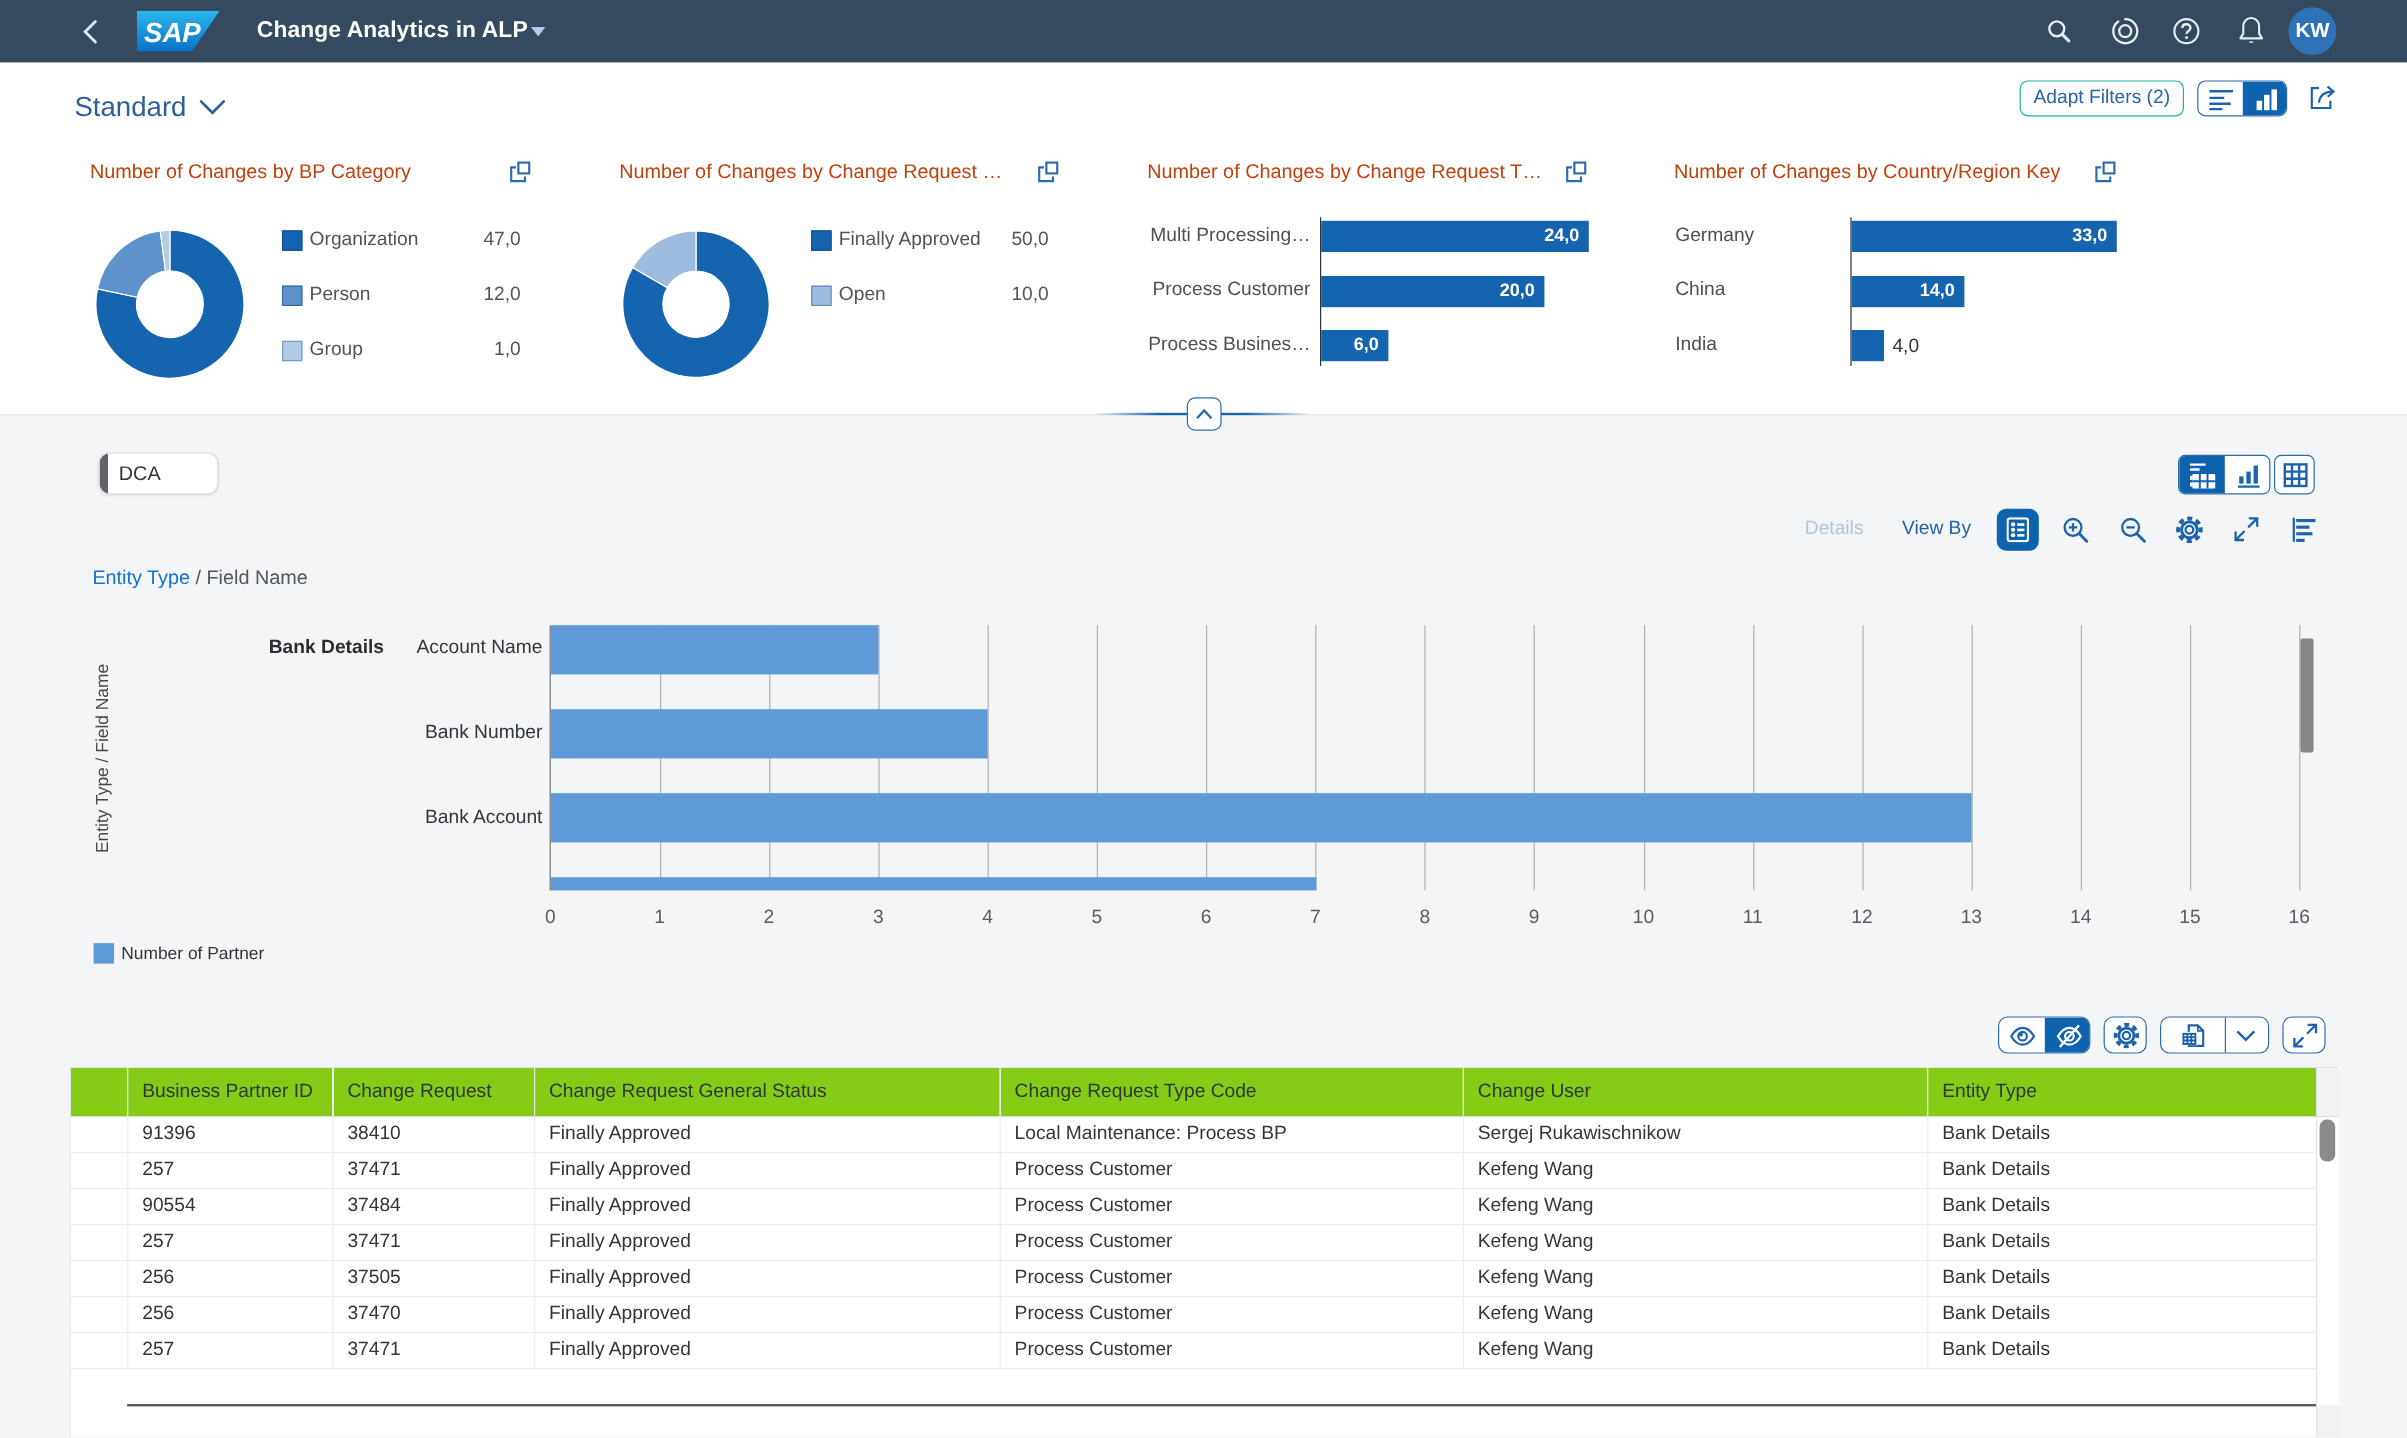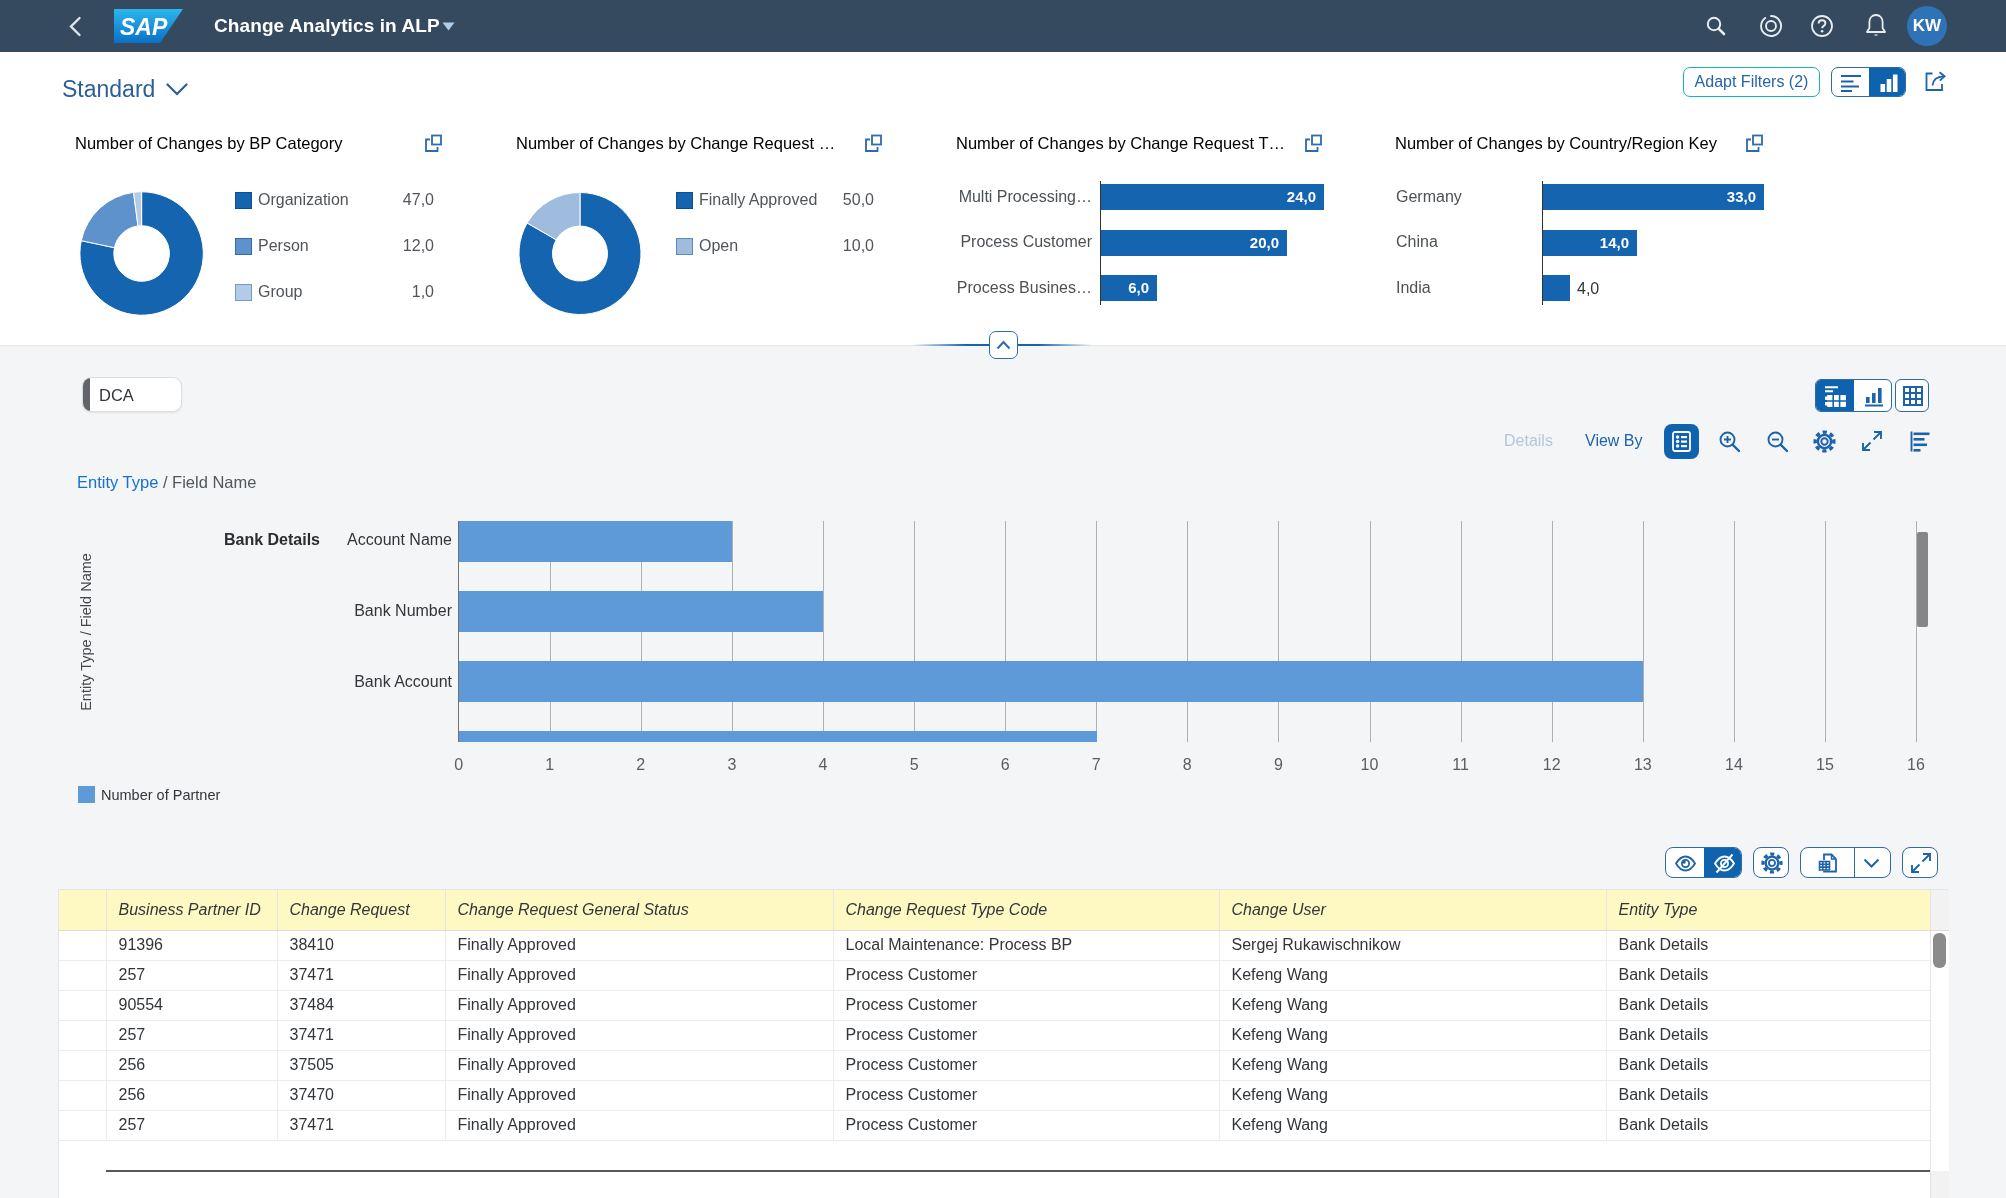--- a/index.html
+++ b/index.html
@@ -147,21 +147,21 @@
   <div class="abs blab2" style="left:1396px;top:188px;">Germany</div>
   <div class="abs blab2" style="left:1396px;top:233px;">China</div>
   <div class="abs blab2" style="left:1396px;top:279px;">India</div>
   <div class="abs" style="left:1542px;top:181px;width:1px;height:124px;background:#333;"></div>
   <div class="abs kbar" style="left:1543px;top:184px;width:221px;">33,0</div>
   <div class="abs kbar" style="left:1543px;top:230px;width:94px;">14,0</div>
   <div class="abs kbar" style="left:1543px;top:275px;width:27px;"></div>
   <div class="abs" style="left:1577px;top:280px;font-size:16px;color:#32363a;">4,0</div>
 </div>
 <style>
-  .ctitle { font-size:16.5px; color:#000000; }
+  .ctitle { font-size:16.5px; color:#c2410c; }
   .popico { width:19px; height:19px; }
   .lgsq { width:17px; height:17px; }
   .lgtx { font-size:16px; color:#51555a; }
   .lgvl { width:94px; text-align:right; font-size:16px; color:#51555a; }
   .blab { font-size:16px; color:#4c5156; text-align:right; }
   .blab2 { font-size:16px; color:#4c5156; }
   .kbar { height:26px; background:#1464af; color:#fff; font-size:15px; font-weight:bold; text-align:right; line-height:26px; padding-right:8px; }
 </style>
 <div id="divider">
   <div class="abs" style="left:0;top:345px;width:2006px;height:1px;background:#e8e8e8;"></div>
@@ -461,14 +461,14 @@
     <div class="abs" style="left:1871px;top:0;width:19px;height:41px;background:#f2f2f3;border-left:1px solid #e4e4e4;border-bottom:1px solid #dcdcdc;"></div>
     <div class="abs" style="left:1871px;top:41px;width:19px;height:240px;background:#fff;border-left:1px solid #e4e4e4;"></div>
     <div class="abs" style="left:1871px;top:281px;width:19px;height:28px;background:#f2f2f3;border-left:1px solid #e4e4e4;"></div>
     <div class="abs" style="left:1874px;top:43px;width:13px;height:35px;background:#8b8b8b;border-radius:6px;"></div>
   </div>
 </div>
 <style>
   #table table td { border:1px solid #ececec; border-top:none; height:30px; padding:0 0 0 12px; overflow:hidden; white-space:nowrap; }
   #table table td:first-child { border-left:none; }
   #table table td:last-child { border-right:none; }
-  #table table tr.thead td { background:#fef9c3; height:40px; border-color:#e4e4e4; border-bottom:1px solid #dcdcdc;font-style:italic; }
+  #table table tr.thead td { background:#84cc16; height:40px; border-color:#e4e4e4; border-bottom:1px solid #dcdcdc; }
 </style>
 
 </body></html>

